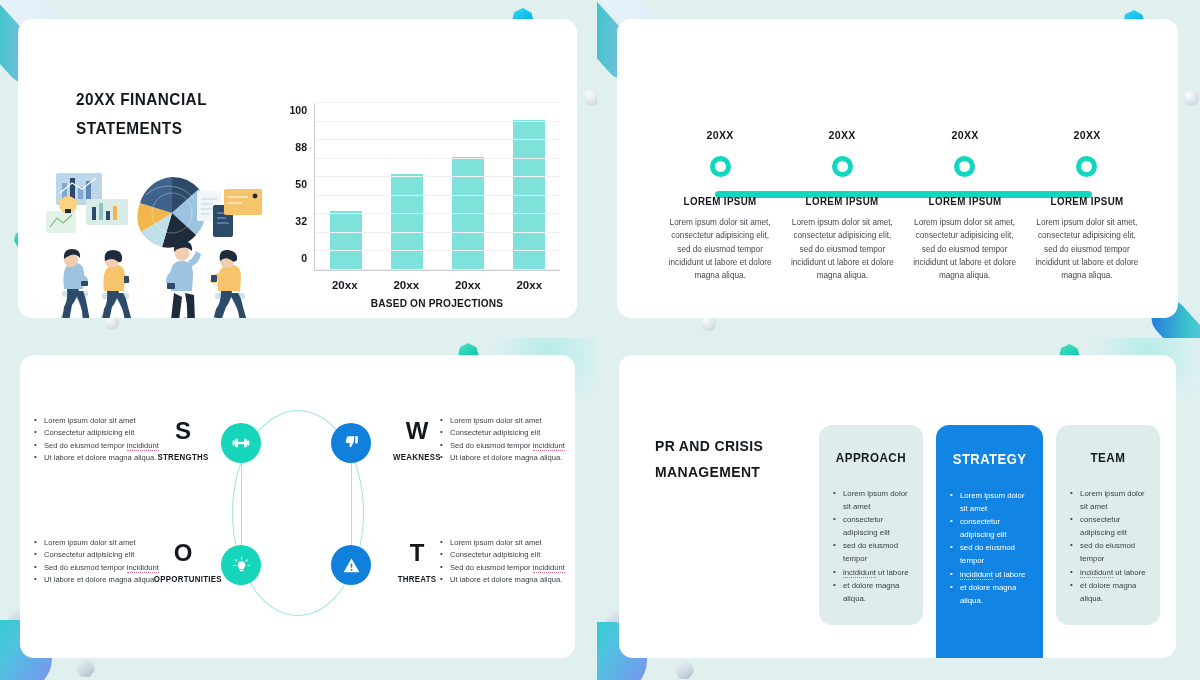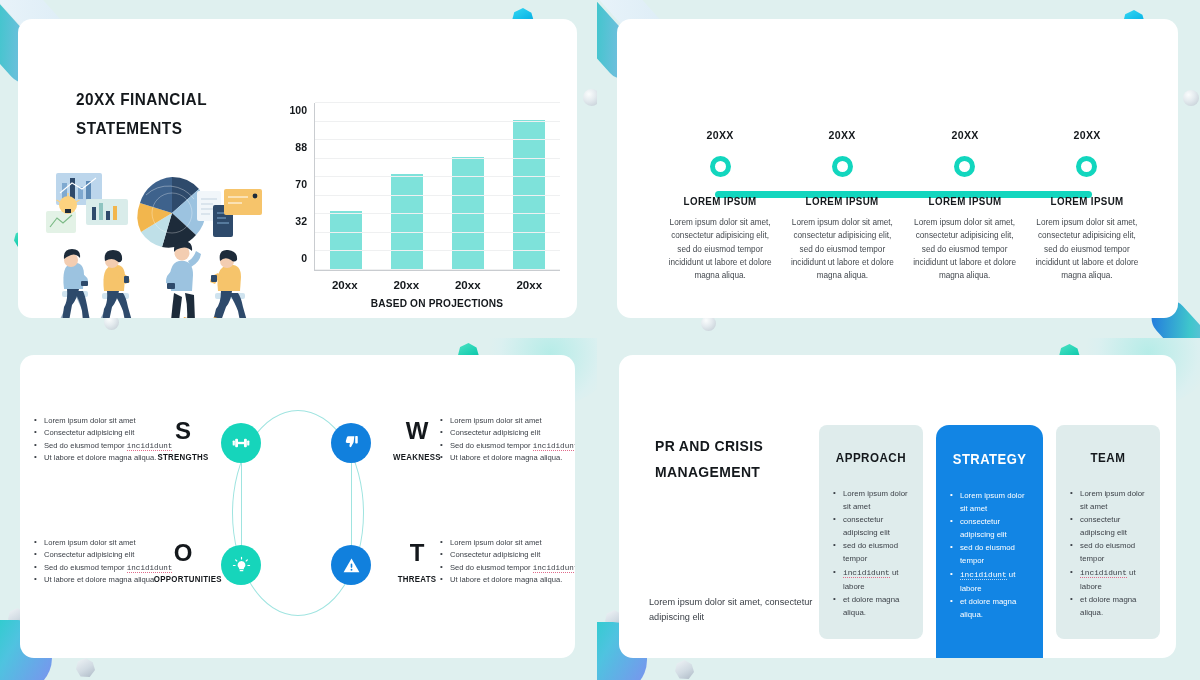--- a/index.html
+++ b/index.html
@@ -178,39 +178,39 @@
   .swot-list { position: absolute; width: 160px; }
   .swot-list ul { list-style: none; }
   .swot-list li {
     position: relative; padding-left: 10px;
     font-size: 7.6px; line-height: 1.62; color: #3c4148;
   }
   .swot-list li::before {
     content: "•"; position: absolute; left: 0; top: -1px;
     font-size: 8px; color: #3c4148;
   }
-  .sp { border-bottom: 1px dotted #e06a8a; font-family: Liberation Mono, monospace; }
+  .sp { border-bottom: 1px dotted #e06a8a; }
 
   
   .pr-title {
     position: absolute; left: 36px; top: 78px; width: 160px;
     font-size: 15px; font-weight: 800; line-height: 1.72;
     letter-spacing: .4px; color: #14181c;
     transform: scaleX(.93); transform-origin: left top;
   }
   .pr-sub {
     position: absolute; left: 30px; top: 240px; width: 170px;
     font-size: 9.2px; line-height: 1.65; color: #3c4148;
   }
   .pr-cards {
     position: absolute; left: 200px; right: 16px; top: 70px;
     display: flex; gap: 13px; align-items: flex-start;
   }
   .pr-card {
-    flex: 1; border-radius: 8px; padding: 26px 14px 20px;
+    flex: 1; border-radius: 13px; padding: 26px 14px 20px;
   }
   .pr-card.plain { background: #dfecec; min-height: 176px; }
   .pr-card.accent {
     background: #1285e4; min-height: 247px;
     border-radius: 13px 13px 10px 10px;
   }
   .pr-card h3 {
     text-align: center; font-size: 12.5px; font-weight: 800;
     letter-spacing: .5px; color: #14181c; margin-bottom: 22px;
     transform: scaleX(.93);
@@ -350,21 +350,21 @@
             <div class="gl" style="bottom: 22.2222%;"></div>
             <div class="gl" style="bottom: 33.3333%;"></div>
             <div class="gl" style="bottom: 44.4444%;"></div>
             <div class="gl" style="bottom: 55.5556%;"></div>
             <div class="gl" style="bottom: 66.6667%;"></div>
             <div class="gl" style="bottom: 77.7778%;"></div>
             <div class="gl" style="bottom: 88.8889%;"></div>
             <div class="gl" style="bottom: 100%;"></div>
             <div class="ytick" style="bottom: 0%;">0</div>
             <div class="ytick" style="bottom: 22.2222%;">32</div>
-            <div class="ytick" style="bottom: 44.4444%;">70</div>
+            <div class="ytick" style="bottom: 44.4444%;">50</div>
             <div class="ytick" style="bottom: 66.6667%;">88</div>
             <div class="ytick" style="bottom: 88.8889%; text-align: center;">100</div>
           </div>
         <div class="xlabels" id="xlabels">
             <span>20xx</span>
             <span>20xx</span>
             <span>20xx</span>
             <span>20xx</span>
           </div>
         <div class="xaxis-title">BASED ON PROJECTIONS</div>
@@ -540,21 +540,20 @@
   <div class="slide s4">
     <div class="deco haze" style="left:486px;top:-38px;width:130px;height:106px;"></div>
     <div class="deco gem-teal" style="left:462px;top:6px;width:21px;height:21px;"></div>
     <div class="deco gem" style="left:553px;top:28px;width:26px;height:26px;"></div>
     <div class="deco gem-grey" style="left:8px;top:272px;width:19px;height:19px;"></div>
     <div class="deco blob-grad" style="left:-28px;top:284px;width:78px;height:72px;border-radius:4px 34px 34px 4px;"></div>
     <div class="deco gem-grey" style="left:78px;top:322px;width:19px;height:19px;"></div>
 
     <div class="canvas">
       <div class="pr-title">PR AND CRISIS MANAGEMENT</div>
-      <div class="pr-sub">Lorem ipsum dolor sit amet, consectetur adipiscing elit</div>
       <div class="pr-cards" id="pr-cards">
           <div class="pr-card plain">
             <h3>APPROACH</h3>
             <ul>
               <li>Lorem ipsum dolor sit amet</li>
               <li>consectetur adipiscing elit</li>
               <li>sed do eiusmod tempor</li>
               <li><span class="sp">incididunt</span> ut labore</li>
               <li>et dolore magna aliqua.</li>
             </ul>

